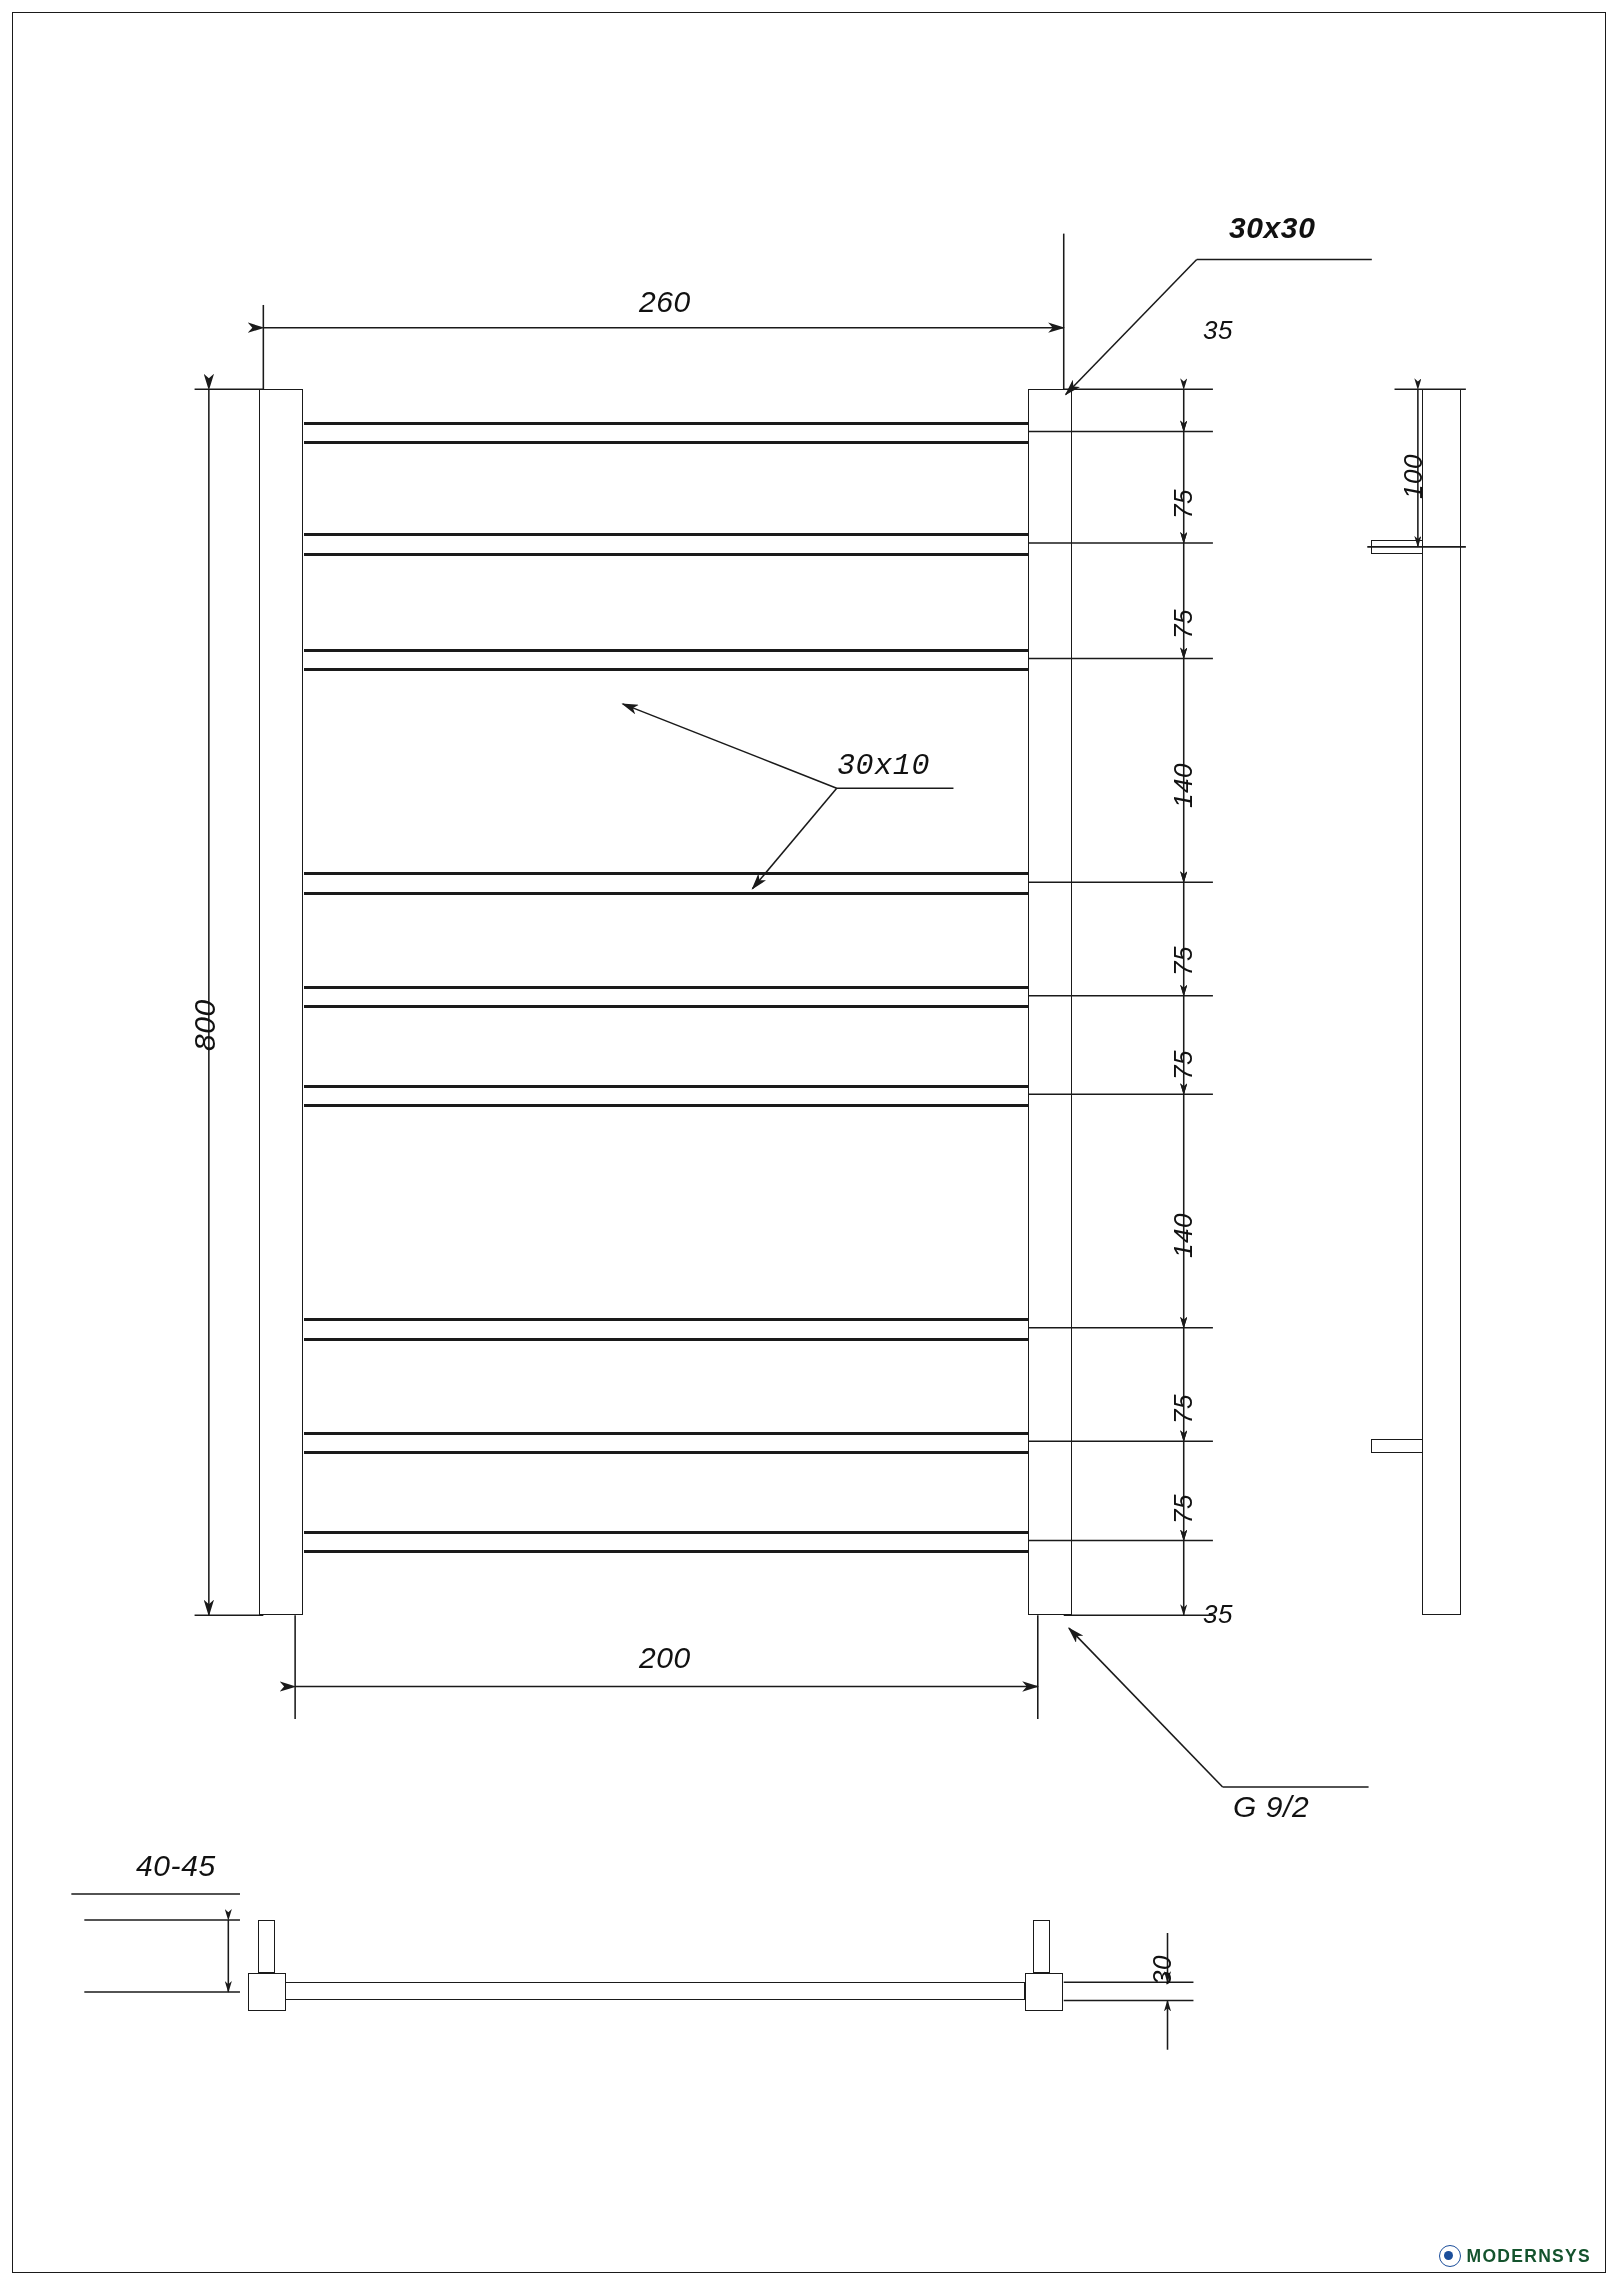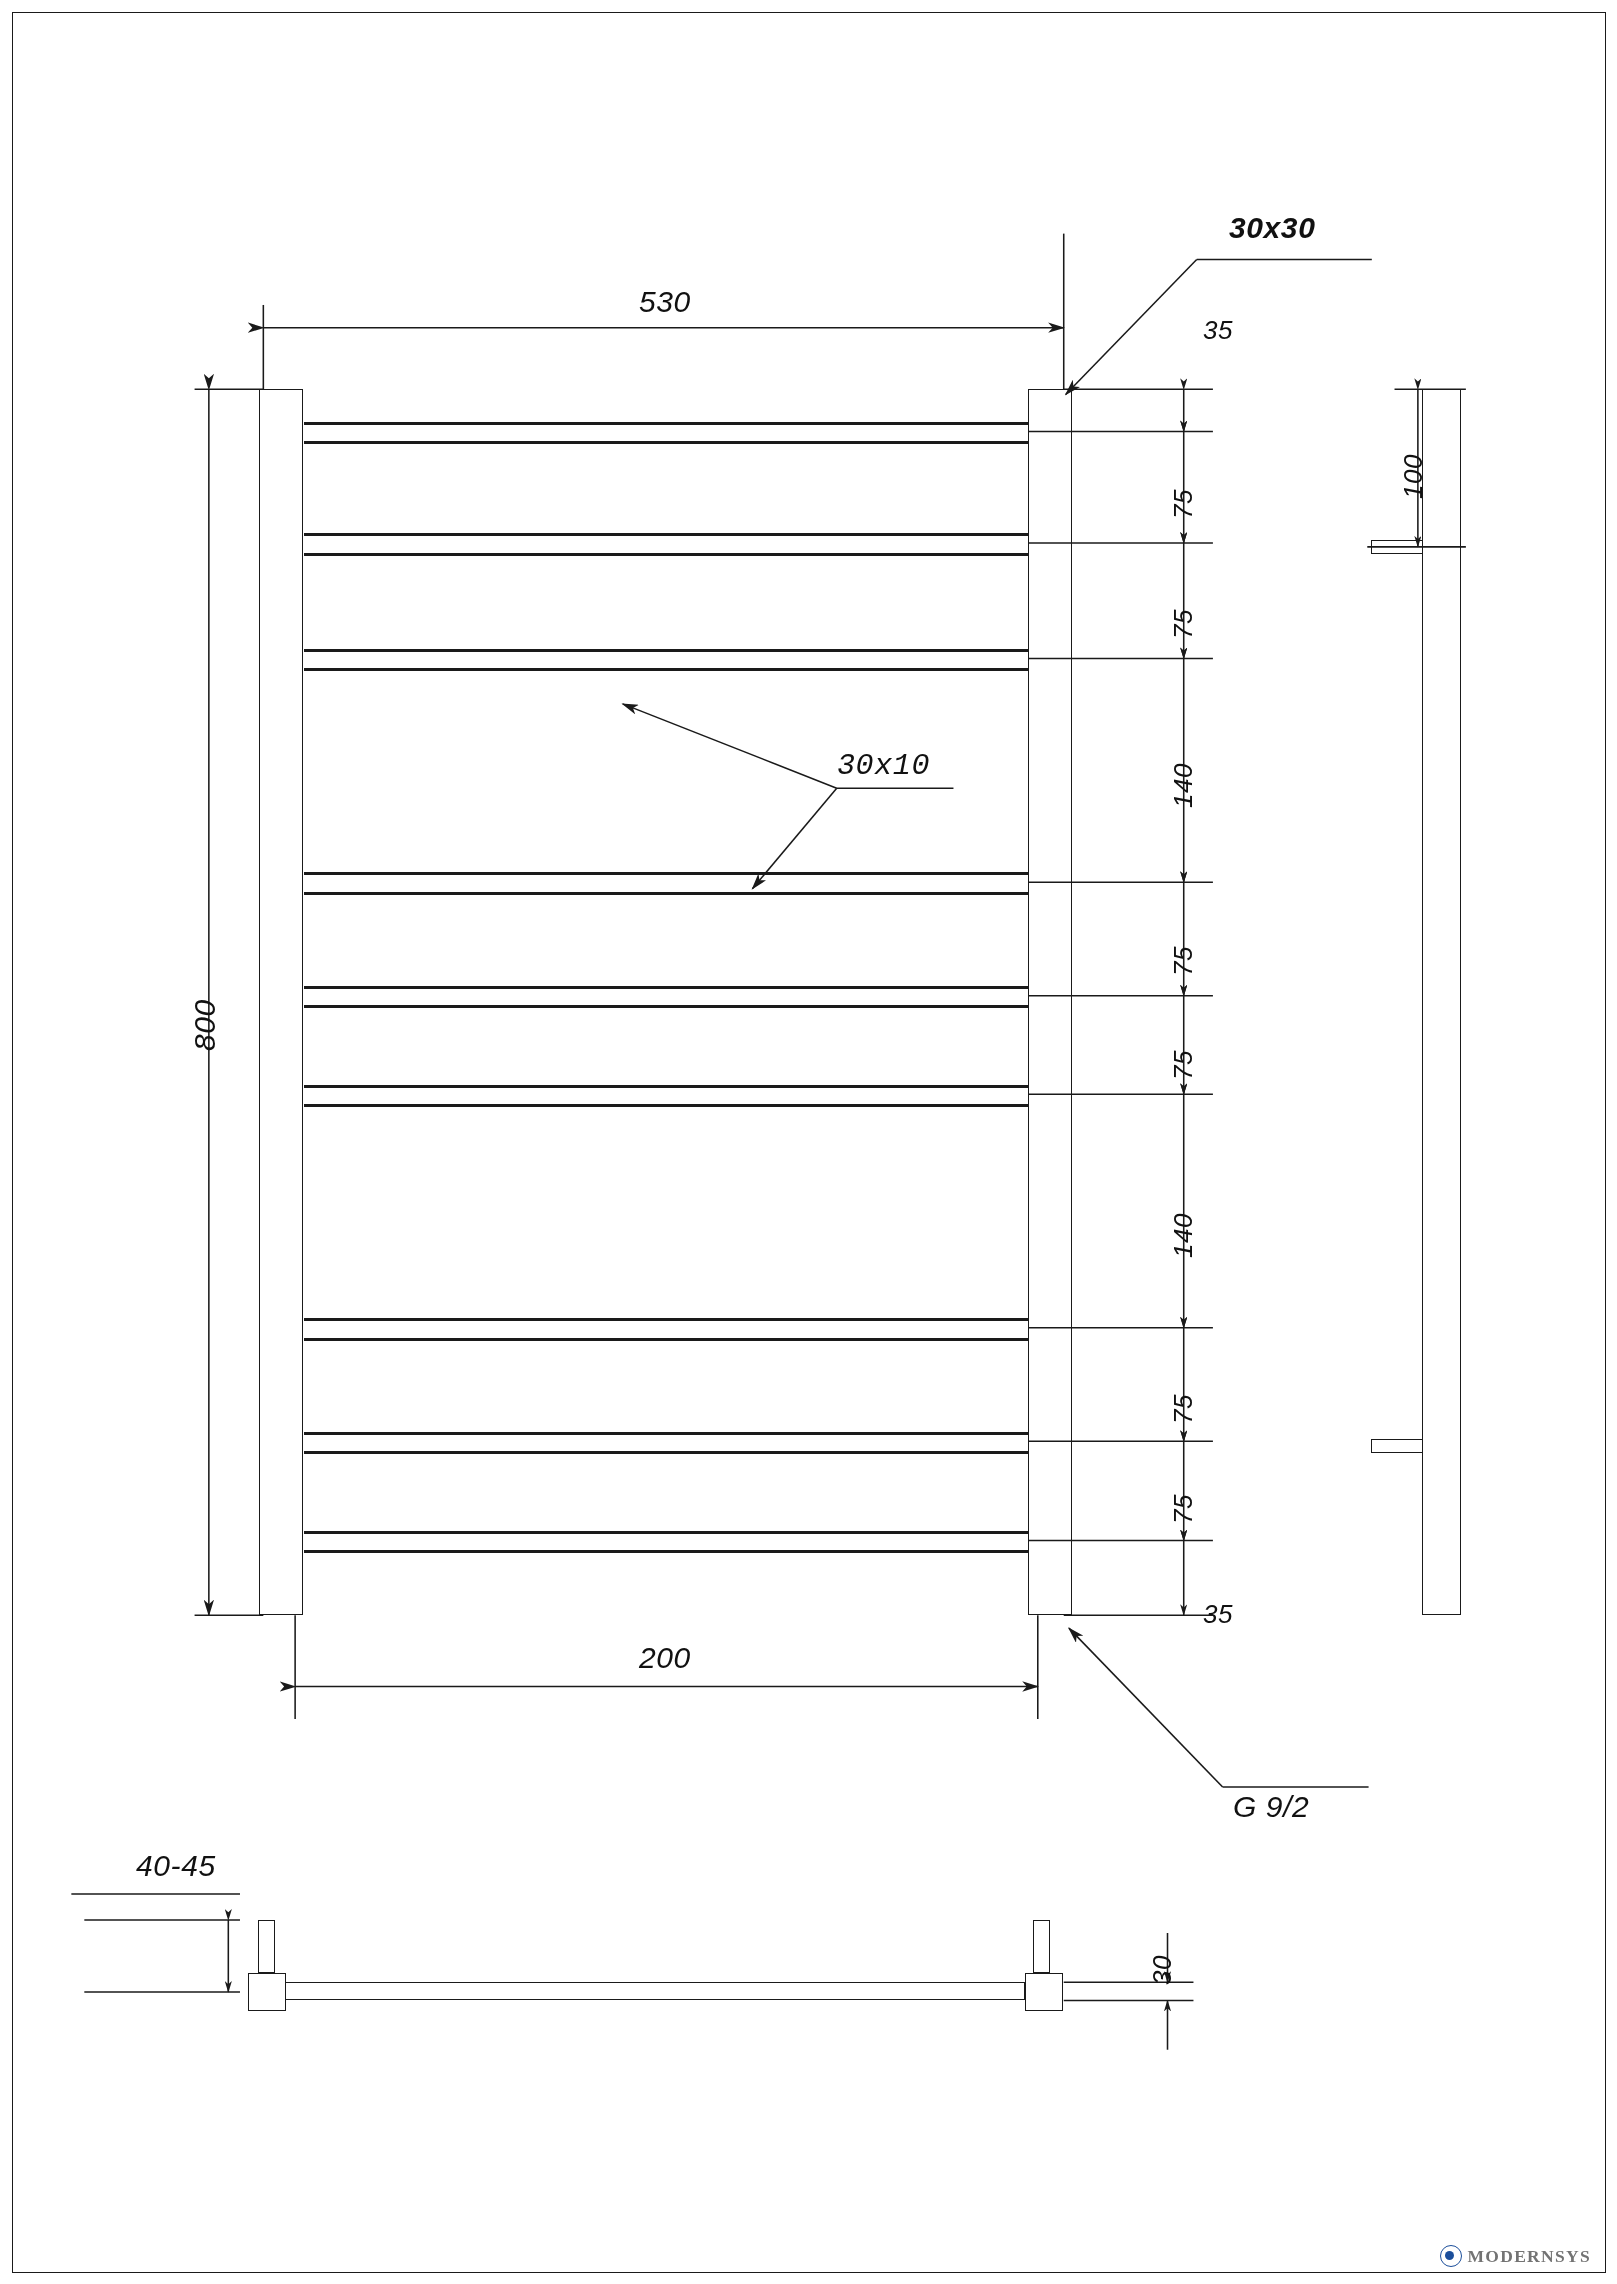--- a/index.html
+++ b/index.html
@@ -78,24 +78,24 @@
     content: "";
     position: absolute;
     left: 4.5px;
     top: 4.5px;
     width: 9px;
     height: 9px;
     background: #1b4e9b;
     border-radius: 50%;
   }
   .logo-text {
-    font-family: Liberation Serif, serif;
+    font-family: Liberation Sans, sans-serif;
     font-size: 17.5px;
     letter-spacing: 1.3px;
-    color: #737373;
+    color: #14532d;
     font-weight: bold;
   }
 </style>
 </head>
 <body>
 
 <div id="sheet">
 
   <div class="border-rect" style="left:11.7px; top:11.7px; width:1594px; height:2261px;"></div>
 
@@ -216,21 +216,21 @@
       <line x1="130" y1="3071" x2="370" y2="3071"></line>
       <line x1="352" y1="2960" x2="352" y2="3071" marker-start="url(#arS)" marker-end="url(#arS)"></line>
 
       <line x1="1640" y1="3056" x2="1840" y2="3056"></line>
       <line x1="1640" y1="3084" x2="1840" y2="3084"></line>
       <line x1="1800" y1="2980" x2="1800" y2="3056" marker-end="url(#arS)"></line>
       <line x1="1800" y1="3160" x2="1800" y2="3084" marker-end="url(#arS)"></line>
     </g>
   </svg>
 
-  <div class="dim-label" style="left:639px; top:285px;">530</div>
+  <div class="dim-label" style="left:639px; top:285px;">260</div>
 
   <div class="dim-label vert" style="left:188px; top:1051px;">800</div>
 
   <div class="dim-label" style="left:639px; top:1641px;">200</div>
 
   <div class="dim-label small" style="left:1203px; top:315px;">35</div>
 
   <div class="dim-label small vert" style="left:1168px; top:519px;">75</div>
   <div class="dim-label small vert" style="left:1168px; top:639px;">75</div>
   <div class="dim-label small vert" style="left:1168px; top:808px;">140</div>

